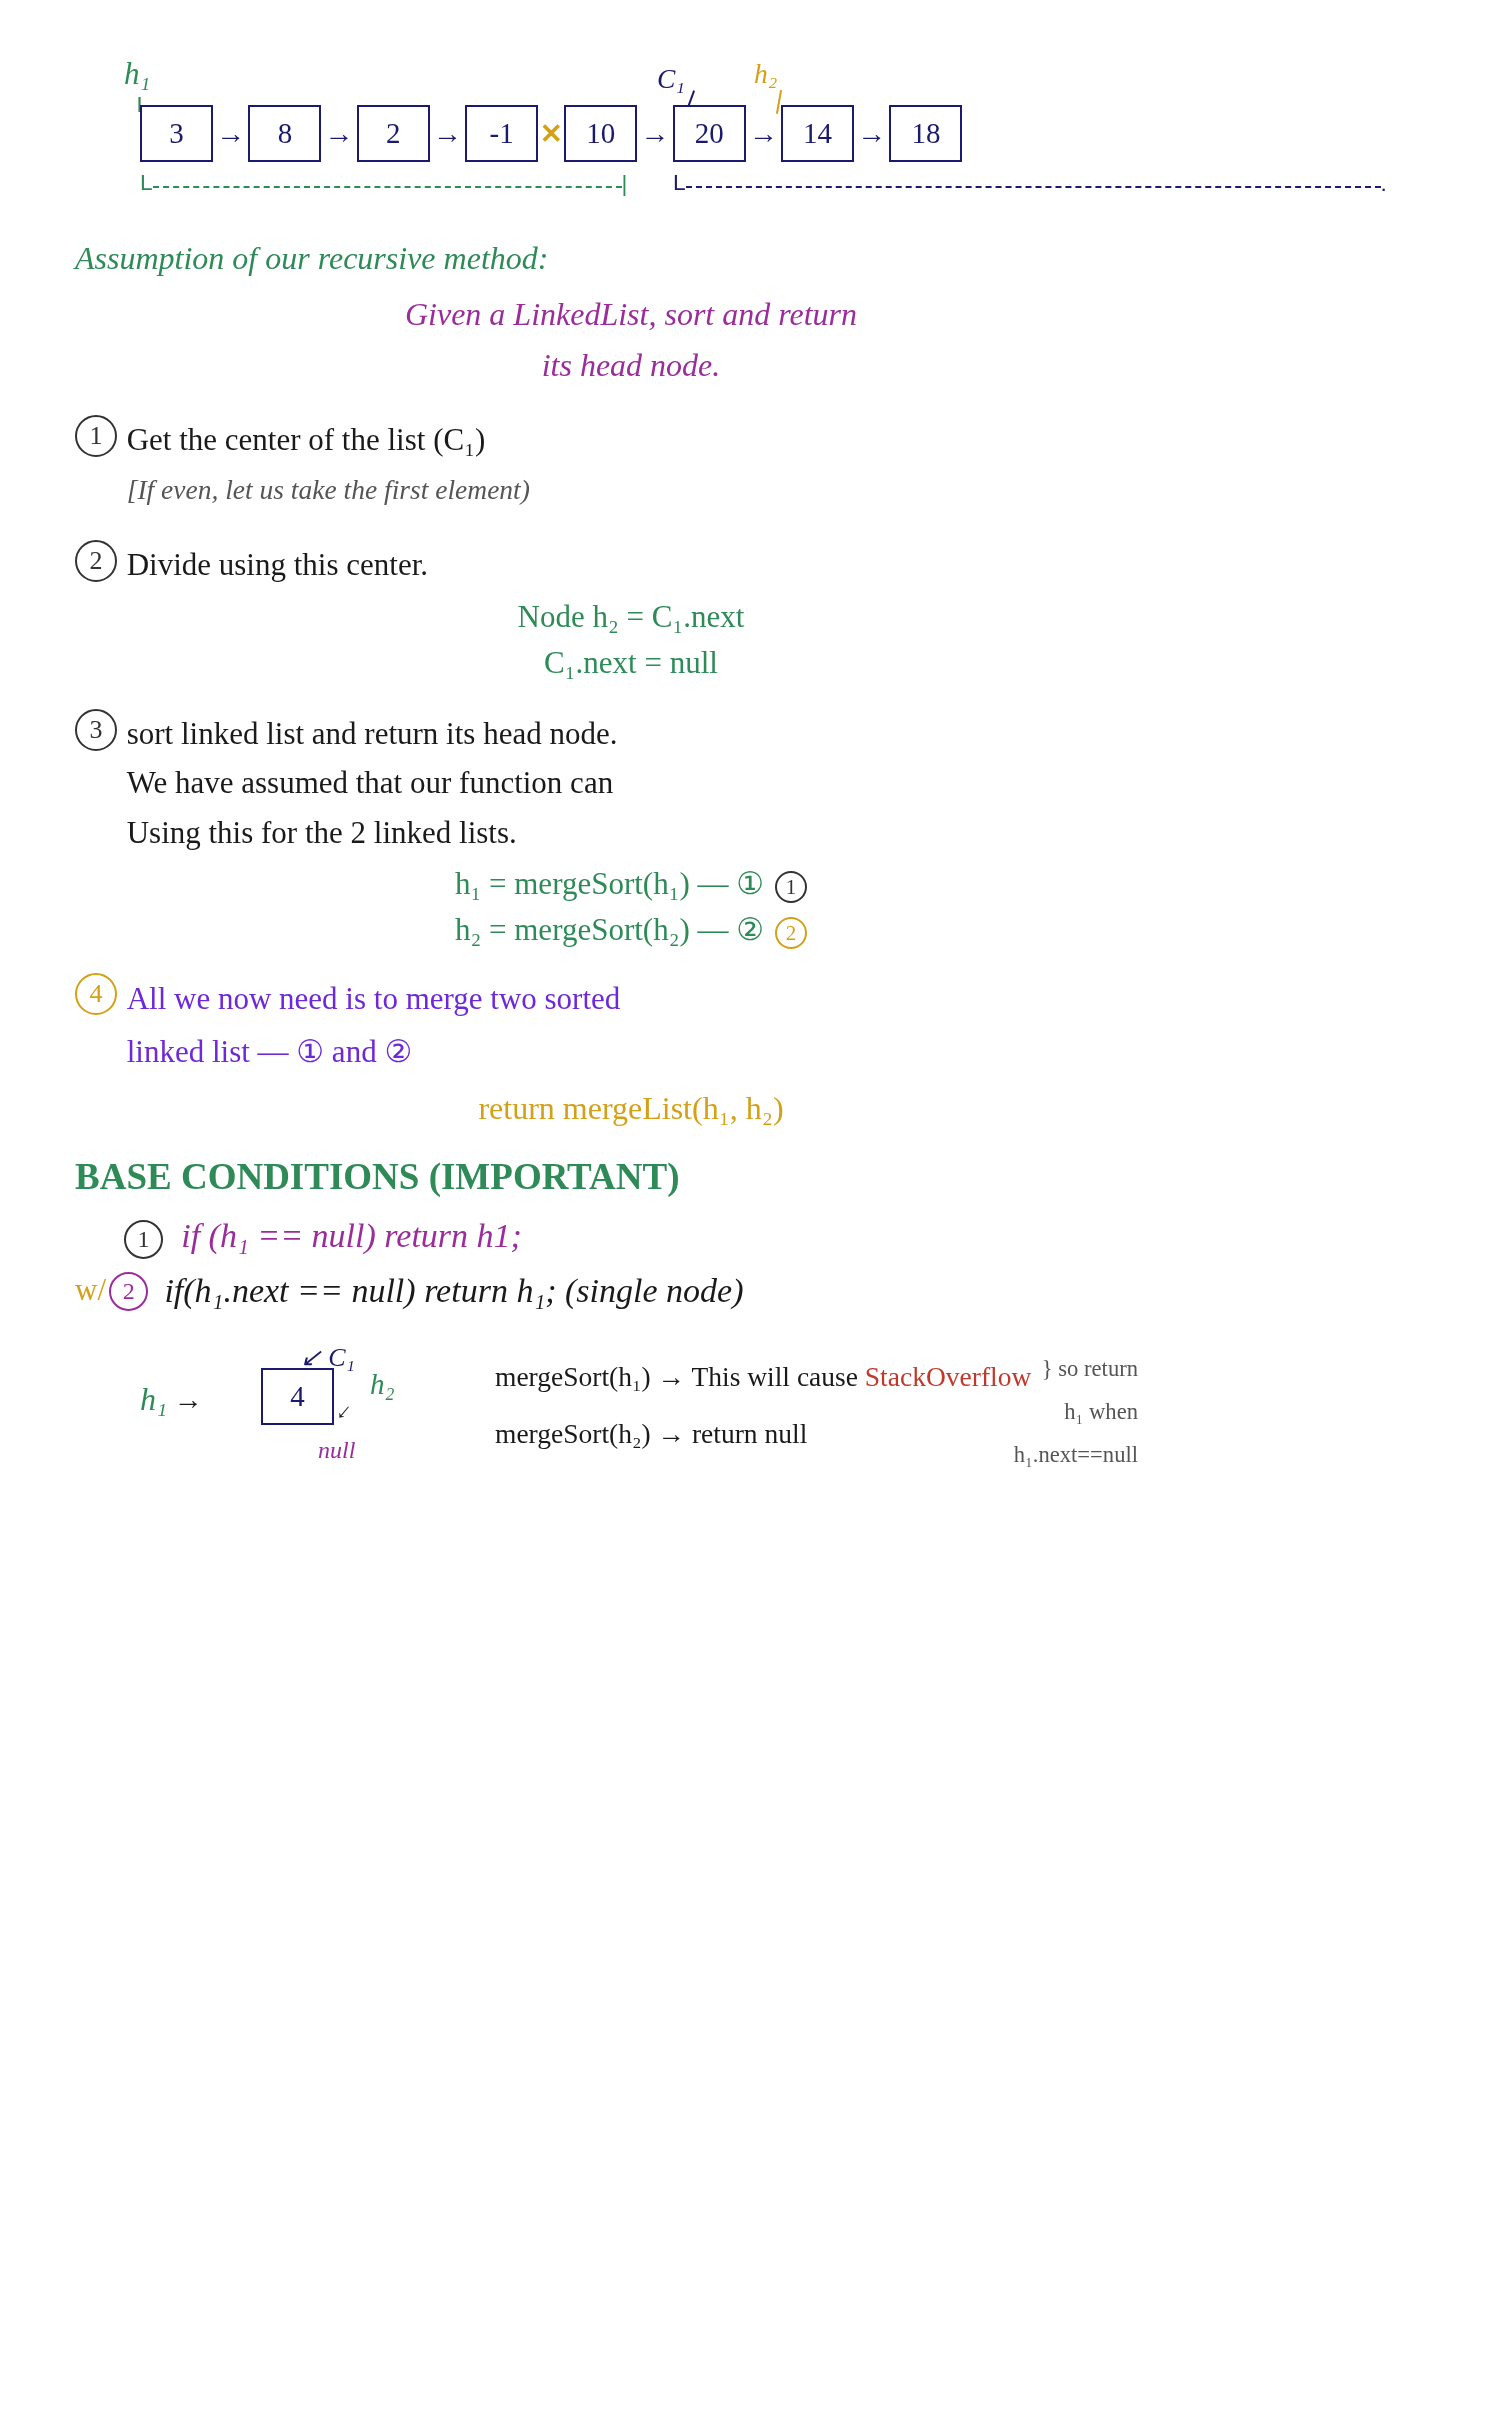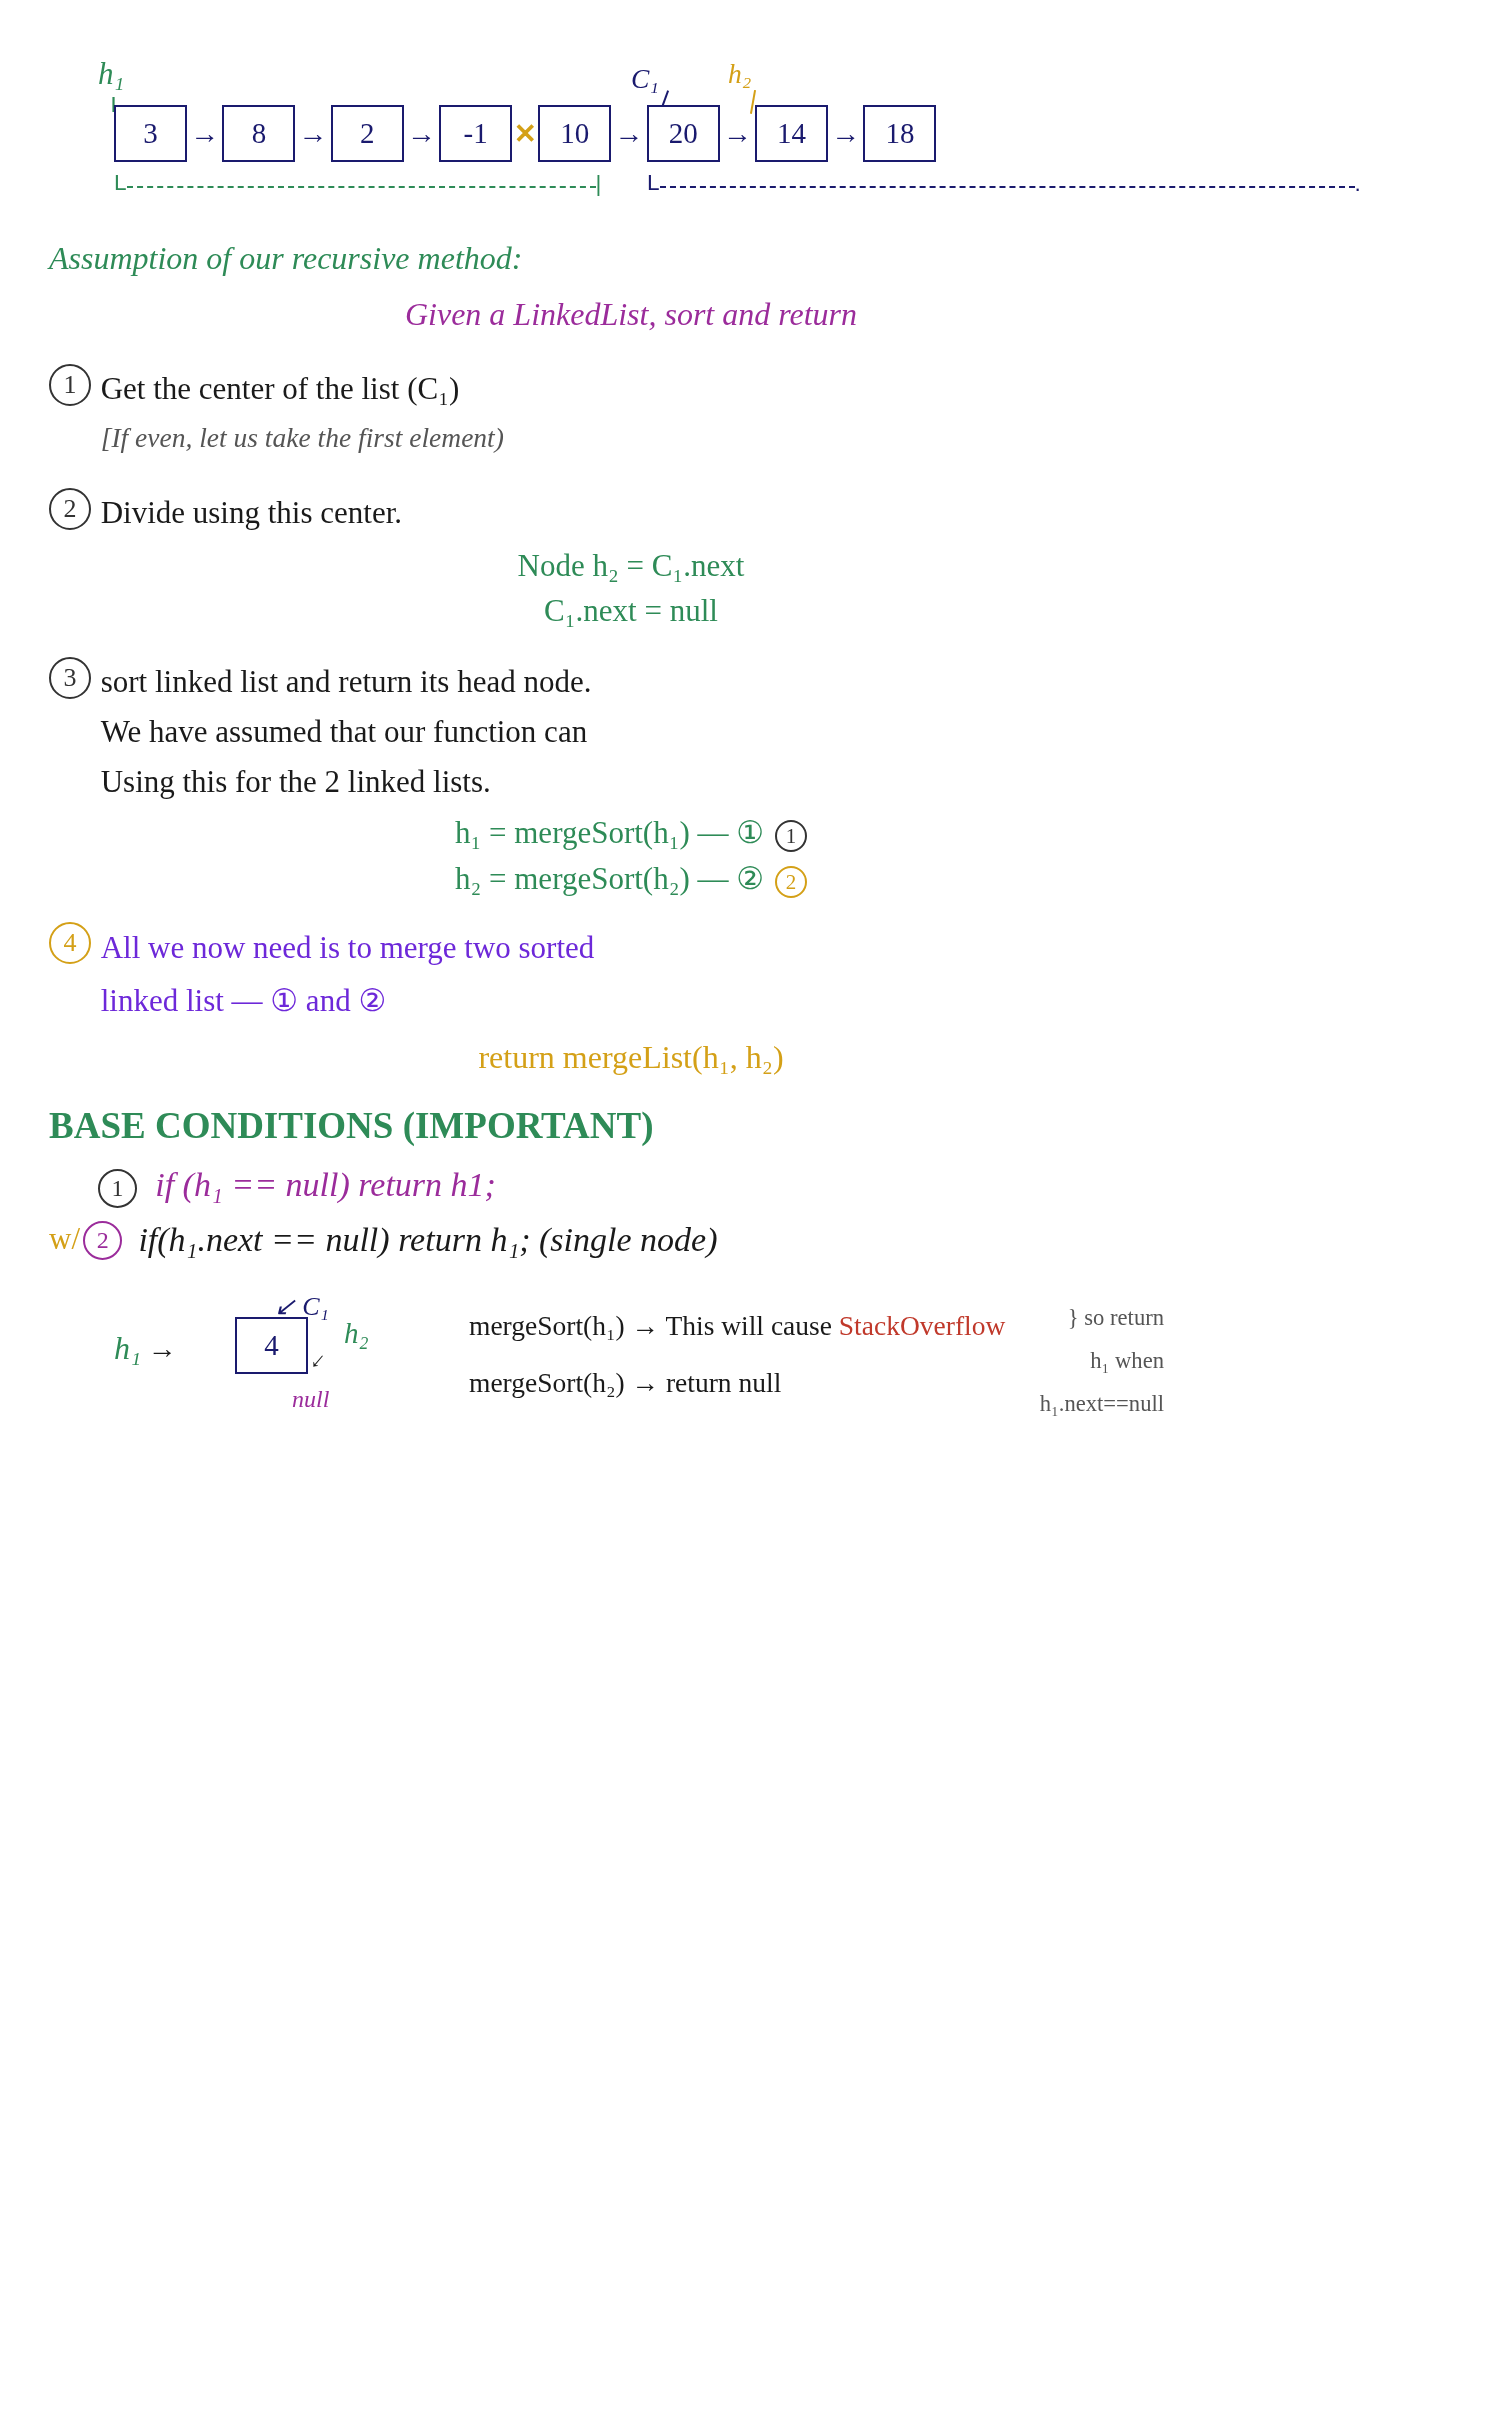--- a/index.html
+++ b/index.html
@@ -9,21 +9,21 @@
       min-height: 2426px;
       font-family: 'Segoe UI', sans-serif;
       position: relative;
       overflow-x: hidden;
     }
     .page {
       width: 1262px;
       min-height: 2426px;
       background: #fff;
       position: relative;
-      padding: 32px 49px;
+      padding: 32px 75px;
     }
 
     
     .diagram-section {
       position: relative;
       margin-top: 16px;
       margin-bottom: 24px;
       height: 162px;
     }
     .h1-label {
@@ -316,20 +316,21 @@
       <span style="font-size:22.6px; color:#1a1a6e;">L</span>
       <div style="width:695px; border-top:2.4px dashed #1a1a6e; margin-top:9.7px;"></div>
       <span style="font-size:22.6px; color:#1a1a6e; margin-top:3.2px;">.</span>
     </div>
   </div>
 
   <div class="assumption-block">
     <div class="assumption-title">Assumption of our recursive method:</div>
     <div class="assumption-body">
       <div>Given a LinkedList, sort and return</div>
+      <div>its head node.</div>
     </div>
   </div>
 
   <div class="step-block">
     <div class="step-header">
       <span class="step-circle">1</span>
       <div class="step-text">
         <div>Get the center of the list (C₁)</div>
         <div style="font-size:27.5px; color:#555; font-family:'Comic Sans MS',cursive; font-style:italic; margin-top:3.2px;">[If even, let us take the first element)</div>
       </div>

